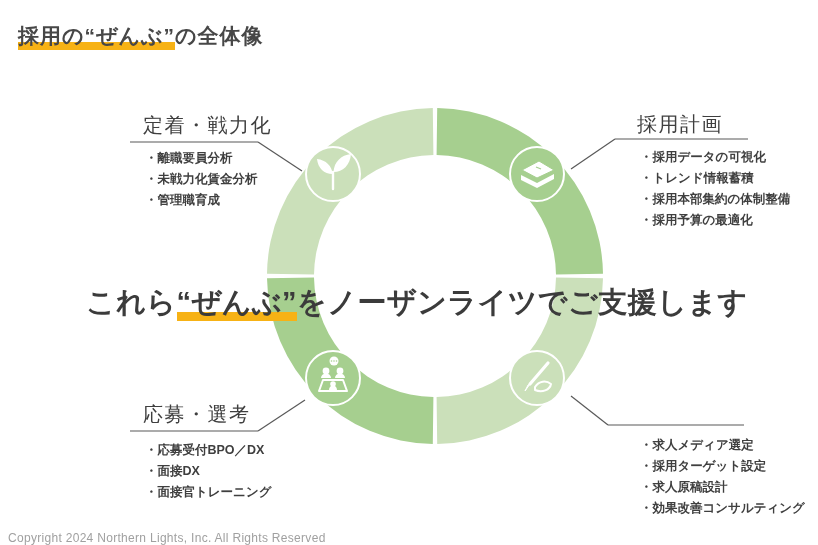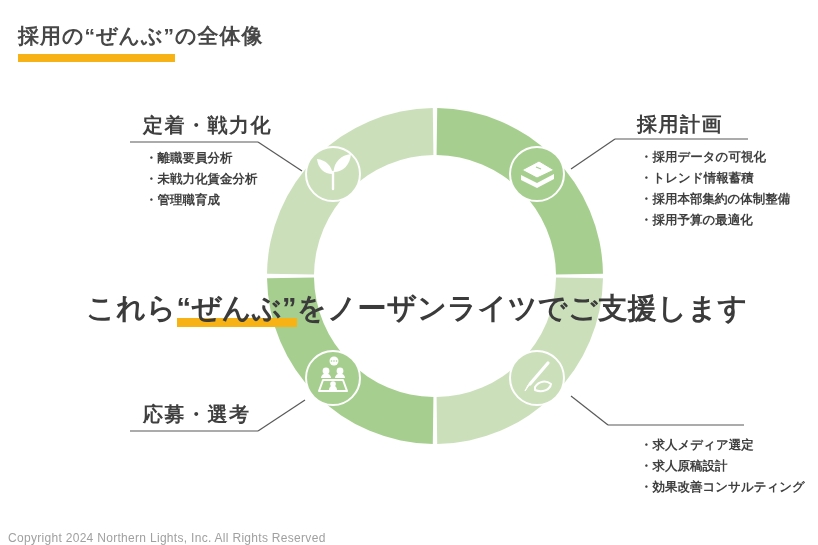--- a/index.html
+++ b/index.html
@@ -8,40 +8,40 @@
     font-family:"Liberation Sans","DejaVu Sans",sans-serif;color:#3f3f3f;
   }
   
   .page-title{
     position:absolute;left:18px;top:22px;margin:0;
     font-size:21px;font-weight:bold;letter-spacing:1px;color:#474747;white-space:nowrap;z-index:6;
   }
   .page-title .hl{
     background-image:linear-gradient(#f7b215,#f7b215);
     background-repeat:no-repeat;background-size:100% 8px;background-position:0 100%;
-    padding-bottom:15px;
+    padding-bottom:3px;
   }
   
   .ring-svg{position:absolute;left:0;top:0;width:818px;height:545px;z-index:1;}
   
   .q-heading{
-    position:absolute;margin:0;font-size:20px;font-weight:bold;letter-spacing:1.5px;
+    position:absolute;margin:0;font-size:20px;font-weight:normal;letter-spacing:1.5px;
     color:#3f3f3f;white-space:nowrap;z-index:3;
   }
   .q-list{
     position:absolute;margin:0;padding:0;list-style:none;
     font-size:12.5px;font-weight:bold;line-height:21px;color:#3f3f3f;white-space:nowrap;z-index:3;
   }
   .h-tl{left:143px;top:112px;}  .list-tl{left:145px;top:148px;}
   .h-tr{left:637px;top:111px;}  .list-tr{left:640px;top:147px;}
   .h-bl{left:143px;top:401px;}  .list-bl{left:145px;top:440px;}
   .h-br{left:638px;top:398px;}  .list-br{left:640px;top:435px;}
   
   .center-message{
-    position:absolute;left:86px;top:289px;margin:0;
+    position:absolute;left:86px;top:283px;margin:0;
     font-size:29px;font-weight:bold;letter-spacing:0.5px;color:#3b3b3b;white-space:nowrap;z-index:5;
   }
   .center-message .hl{
     background-image:linear-gradient(#f7b215,#f7b215);
     background-repeat:no-repeat;background-size:100% 9px;background-position:0 100%;
     padding-bottom:3px;
   }
   
   .footer{
     position:absolute;left:8px;top:531px;font-size:12px;font-weight:normal;
@@ -120,23 +120,29 @@
 
   <h2 class="q-heading h-tr">採用計画</h2>
   <ul class="q-list list-tr">
     <li>・採用データの可視化</li>
     <li>・トレンド情報蓄積</li>
     <li>・採用本部集約の体制整備</li>
     <li>・採用予算の最適化</li>
   </ul>
 
   <h2 class="q-heading h-bl">応募・選考</h2>
+  <ul class="q-list list-bl">
+    <li>・応募受付BPO／DX</li>
+    <li>・面接DX</li>
+    <li>・面接官トレーニング</li>
+  </ul>
 
   <ul class="q-list list-br">
     <li>・求人メディア選定</li>
+    <li>・採用ターゲット設定</li>
     <li>・求人原稿設計</li>
     <li>・効果改善コンサルティング</li>
   </ul>
 
   <p class="center-message"><span>これら</span><span class="hl">“ぜんぶ”</span><span>をノーザンライツでご支援します</span></p>
 
   <div class="footer">Copyright 2024 Northern Lights, Inc. All Rights Reserved</div>
 
 </div>
 

